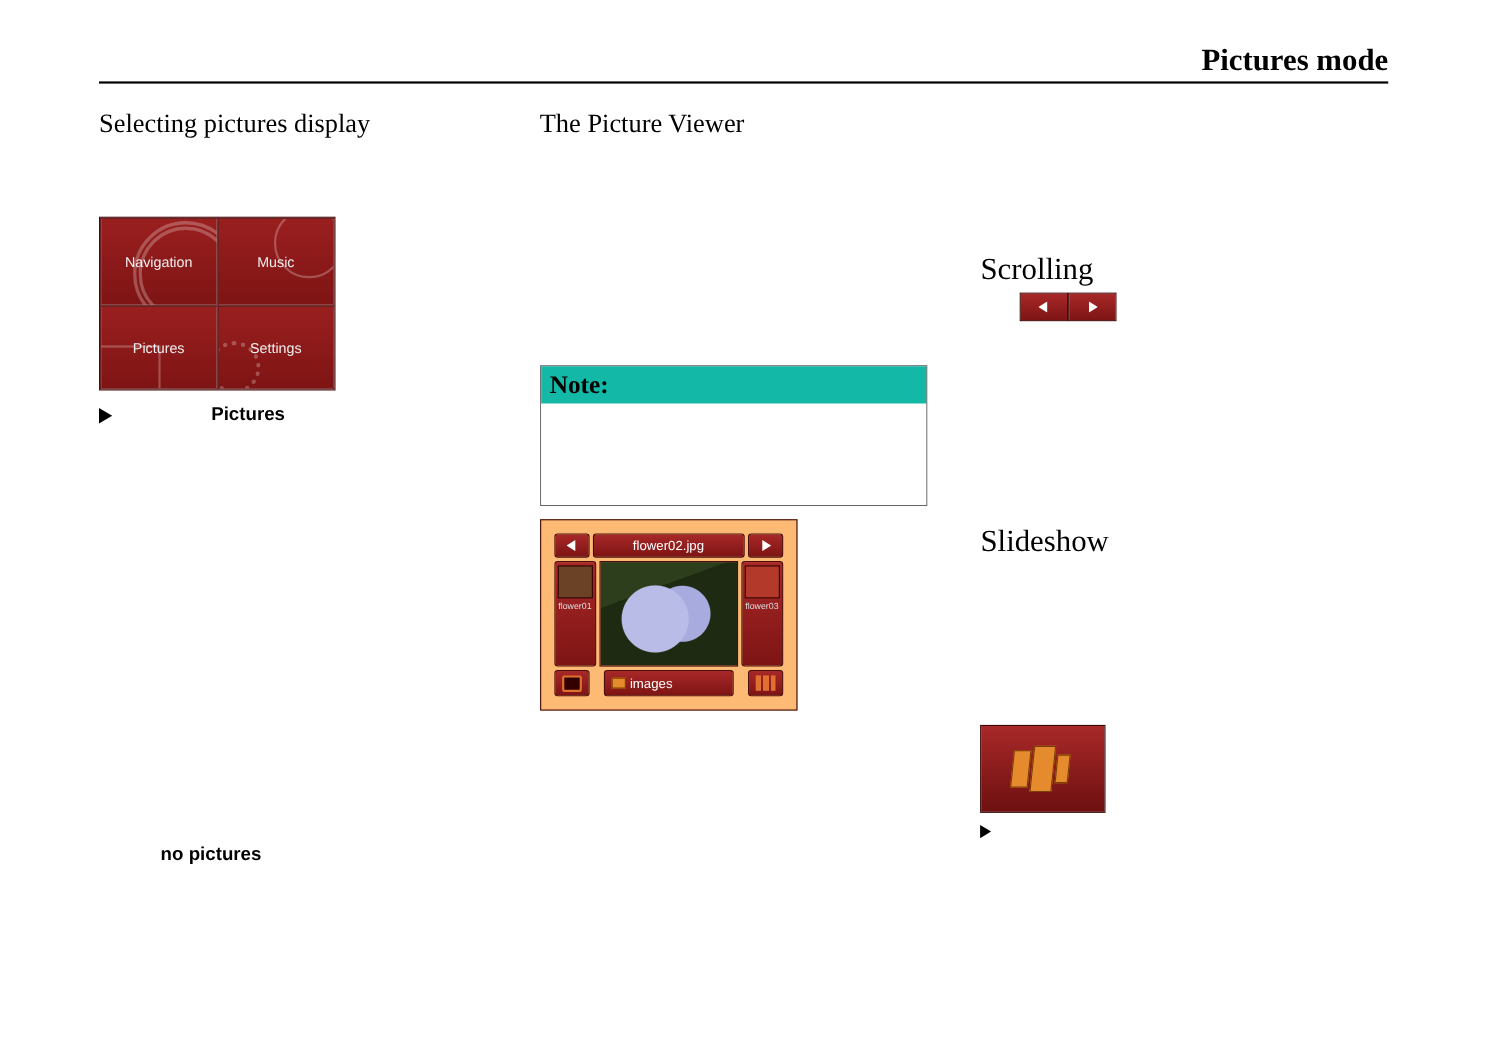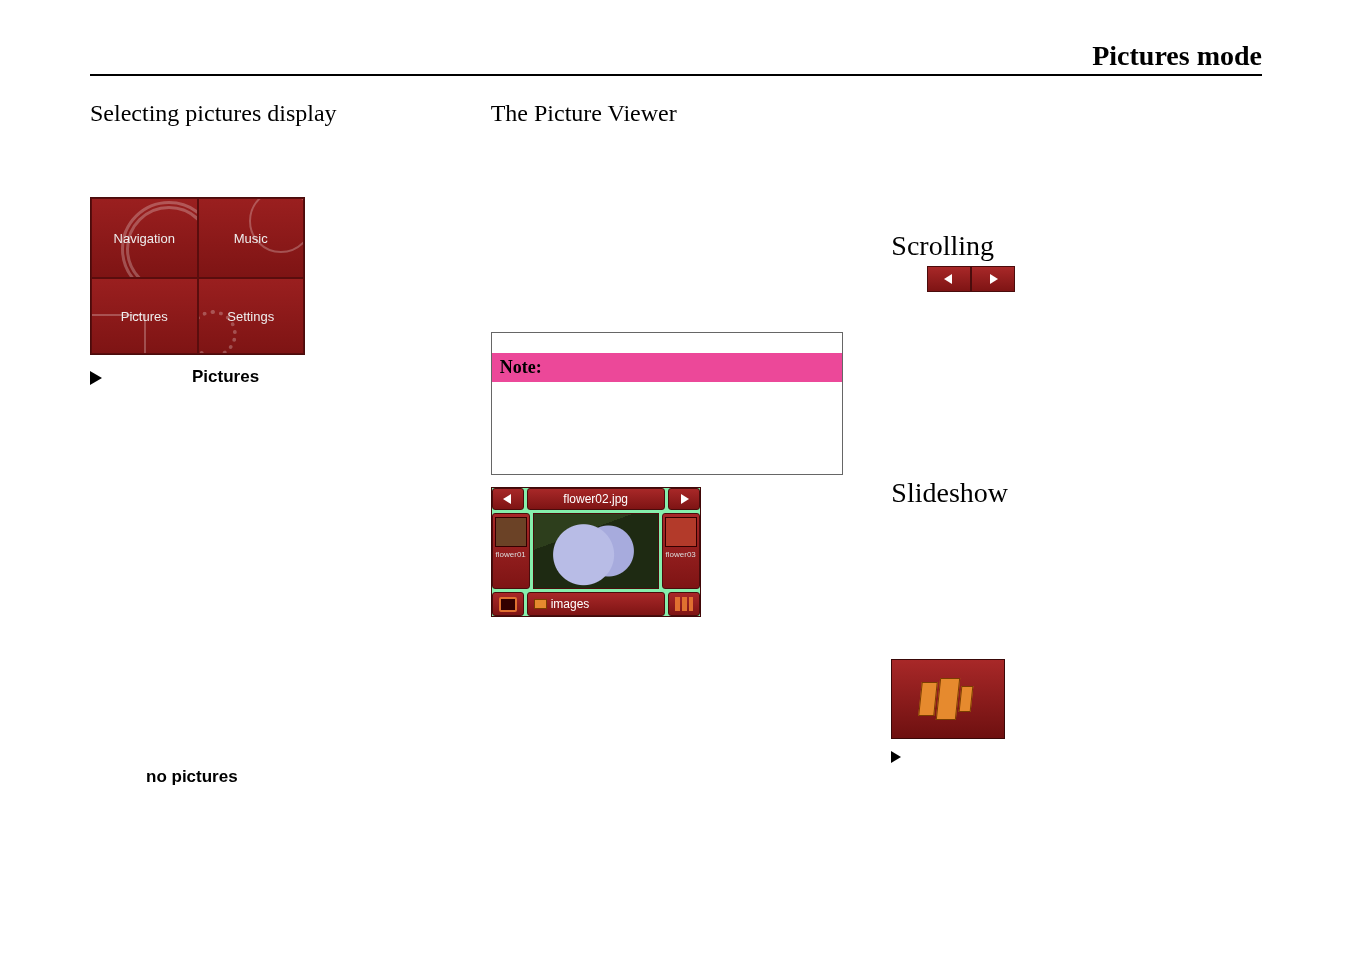--- a/index.html
+++ b/index.html
@@ -97,38 +97,37 @@
     font-size: 17px;
     font-weight: bold;
   }
 
   
   .note-box {
     border: 1px solid #666;
     width: 350px;
   }
   .note-head {
-    background: #ec4899;
+    background: #14b8a6;
     padding: 4px 8px;
     font-weight: bold;
-    font-size: 18px;
-    margin-top: 20px;
+    font-size: 23px;
   }
   .note-body {
     height: 92px;
     background: #fff;
   }
 
   
   .viewer {
     width: 208px;
     margin-top: 12px;
-    background: #86efac;
+    background: #fdba74;
     border: 1px solid #3f0808;
-    padding: 0;
+    padding: 12px;
     font-family: Arial, Helvetica, sans-serif;
   }
   .viewer-top {
     height: 22px;
     display: flex;
     gap: 3px;
     margin-bottom: 3px;
   }
   .nav-btn {
     width: 30px;
@@ -141,21 +140,21 @@
   .title-bar {
     flex: 1;
     background: linear-gradient(to bottom, #a82828, #7e1414);
     border: 1px solid #4a0c0c;
     border-radius: 3px;
     color: #fff;
     font-size: 12px;
     display:flex;align-items:center;justify-content:center;
   }
   .viewer-mid {
-    height: 76px;
+    height: 96px;
     display:flex;
     gap:3px;
     margin-bottom: 3px;
   }
   .thumb-col {
     width: 36px;
     background: linear-gradient(to bottom, #a82828, #7e1414);
     border: 1px solid #4a0c0c;
     border-radius: 3px;
     display:flex;flex-direction:column;align-items:center;justify-content:flex-start;
@@ -174,21 +173,21 @@
     flex:1;
     border: 1px solid #4a0c0c;
     background:
       radial-gradient(circle at 40% 55%, #b8bce6 0 30px, transparent 31px),
       radial-gradient(circle at 60% 50%, #a7abdd 0 25px, transparent 26px),
       linear-gradient(160deg, #2d3e1c 0 30%, #1e2a12 30% 100%);
   }
   .viewer-bot {
     height: 24px;
     display:flex;
-    gap:3px;
+    gap:13px;
   }
   .bot-btn {
     width: 30px;
     background: linear-gradient(to bottom, #a82828, #7e1414);
     border: 1px solid #4a0c0c;
     border-radius: 3px;
     display:flex;align-items:center;justify-content:center;
   }
   .folder-bar {
     flex:1;

